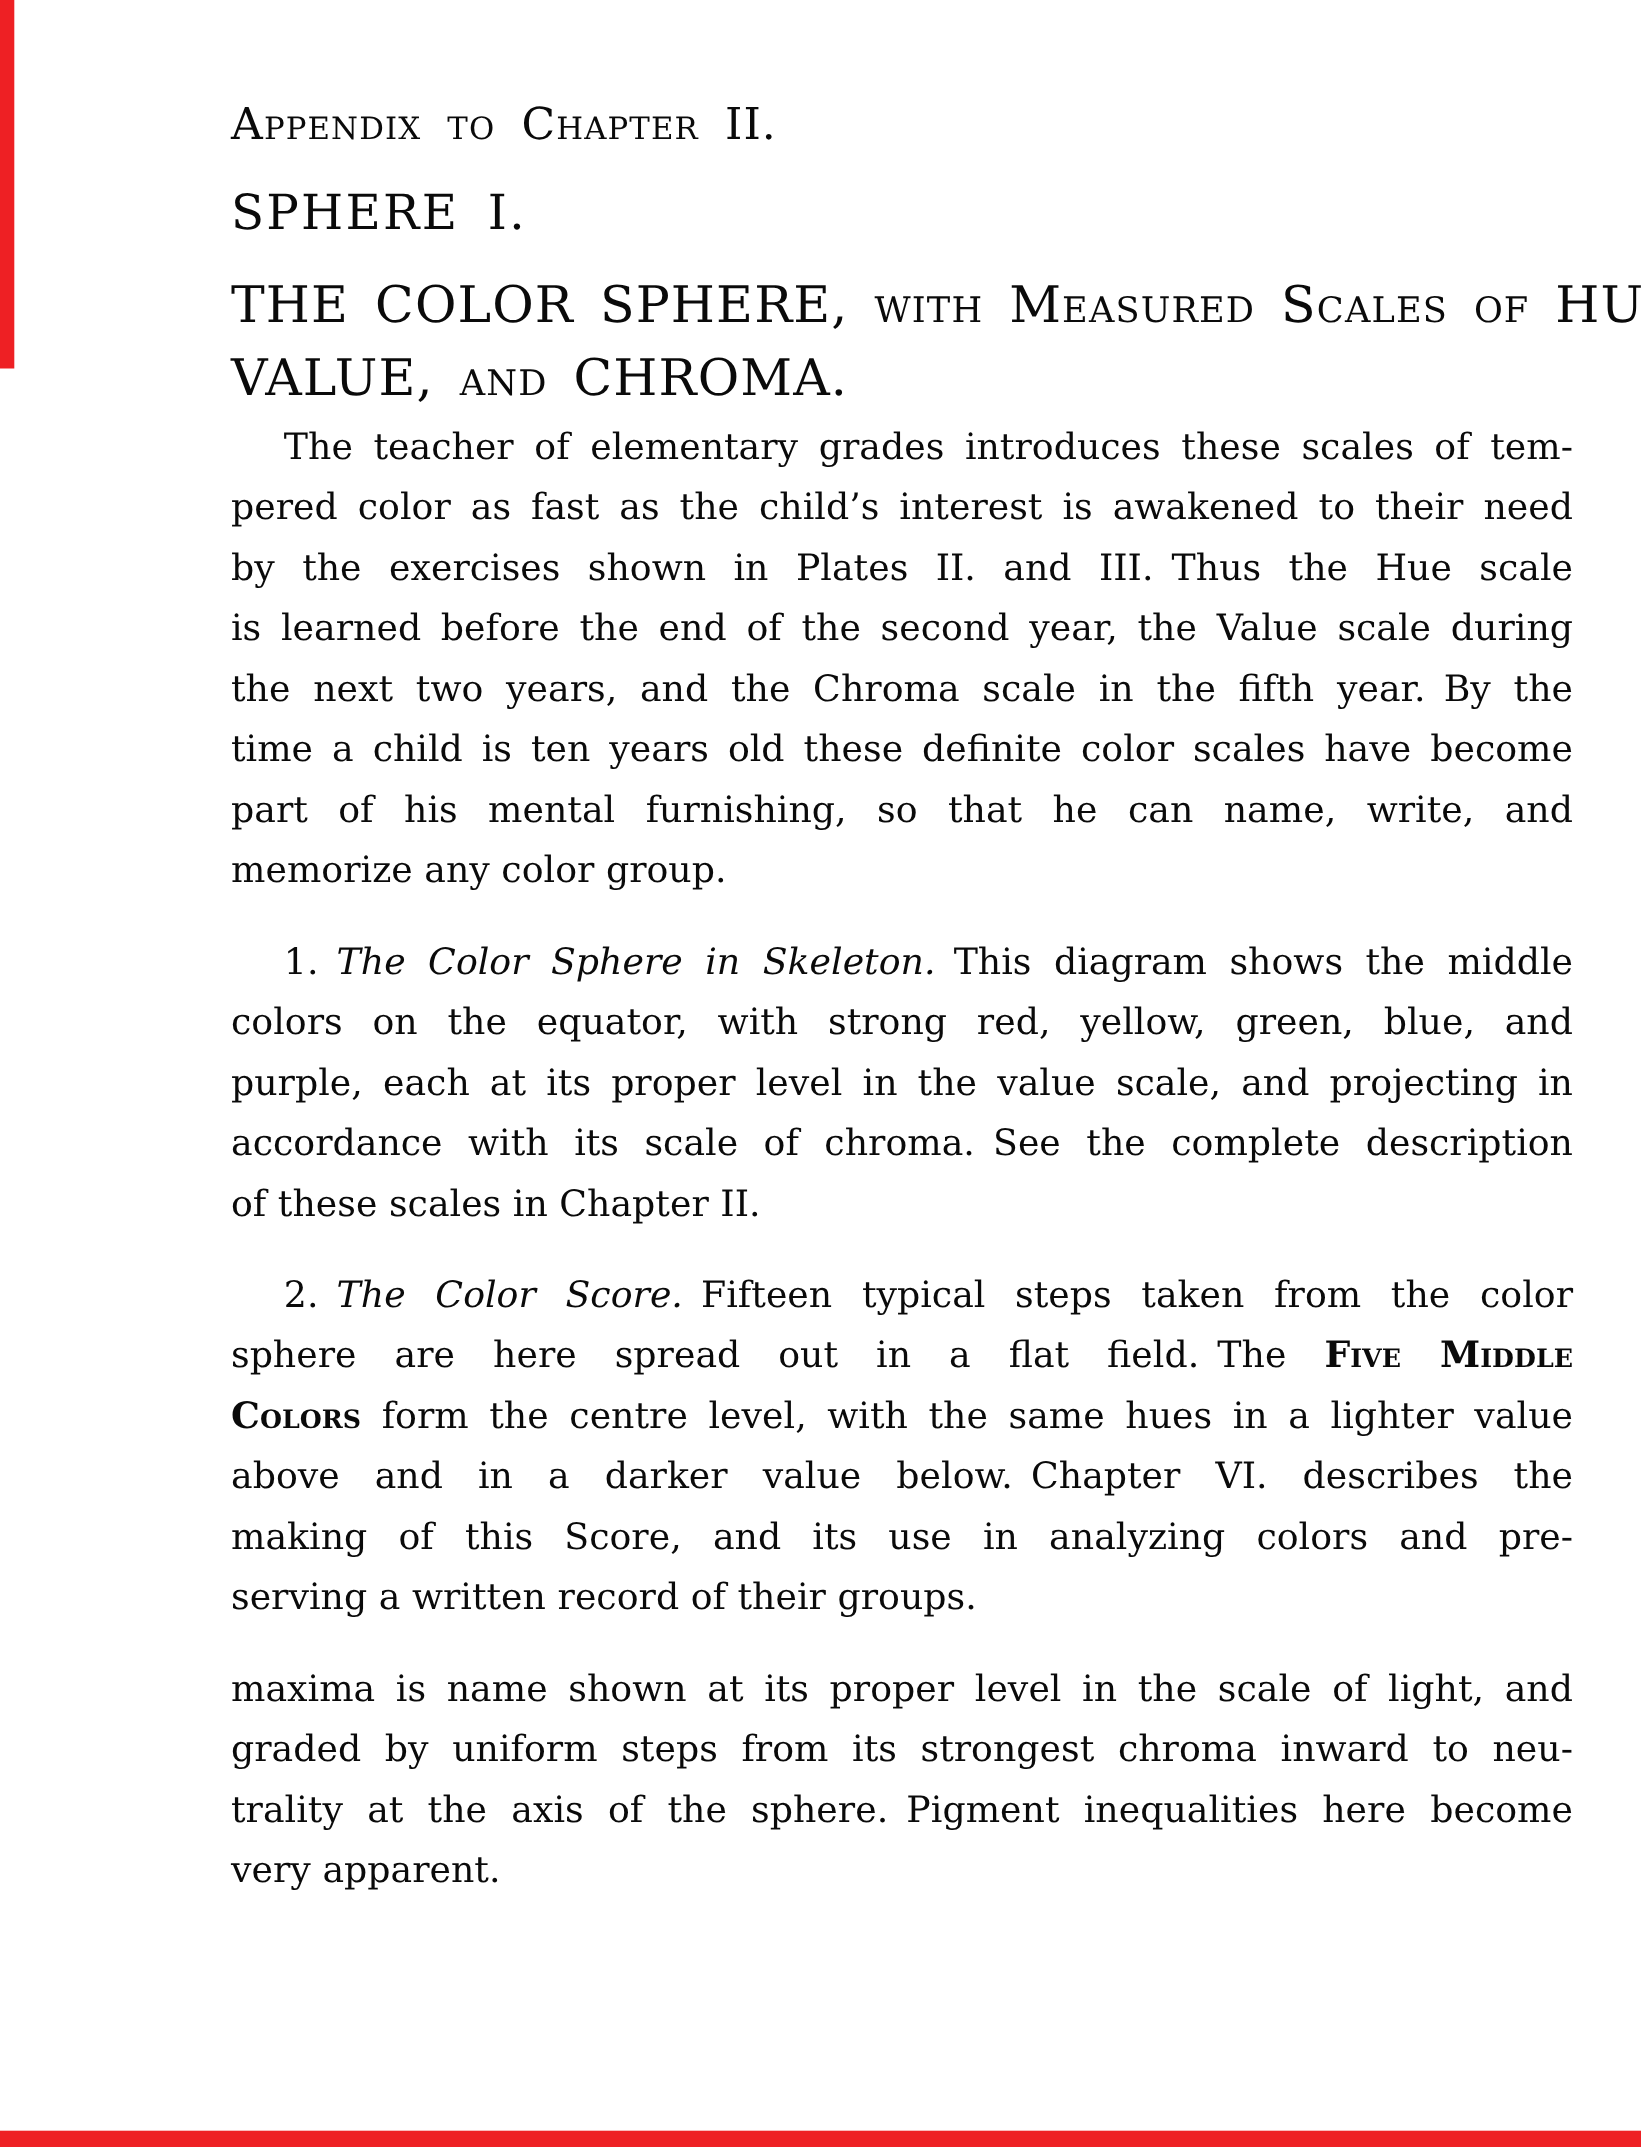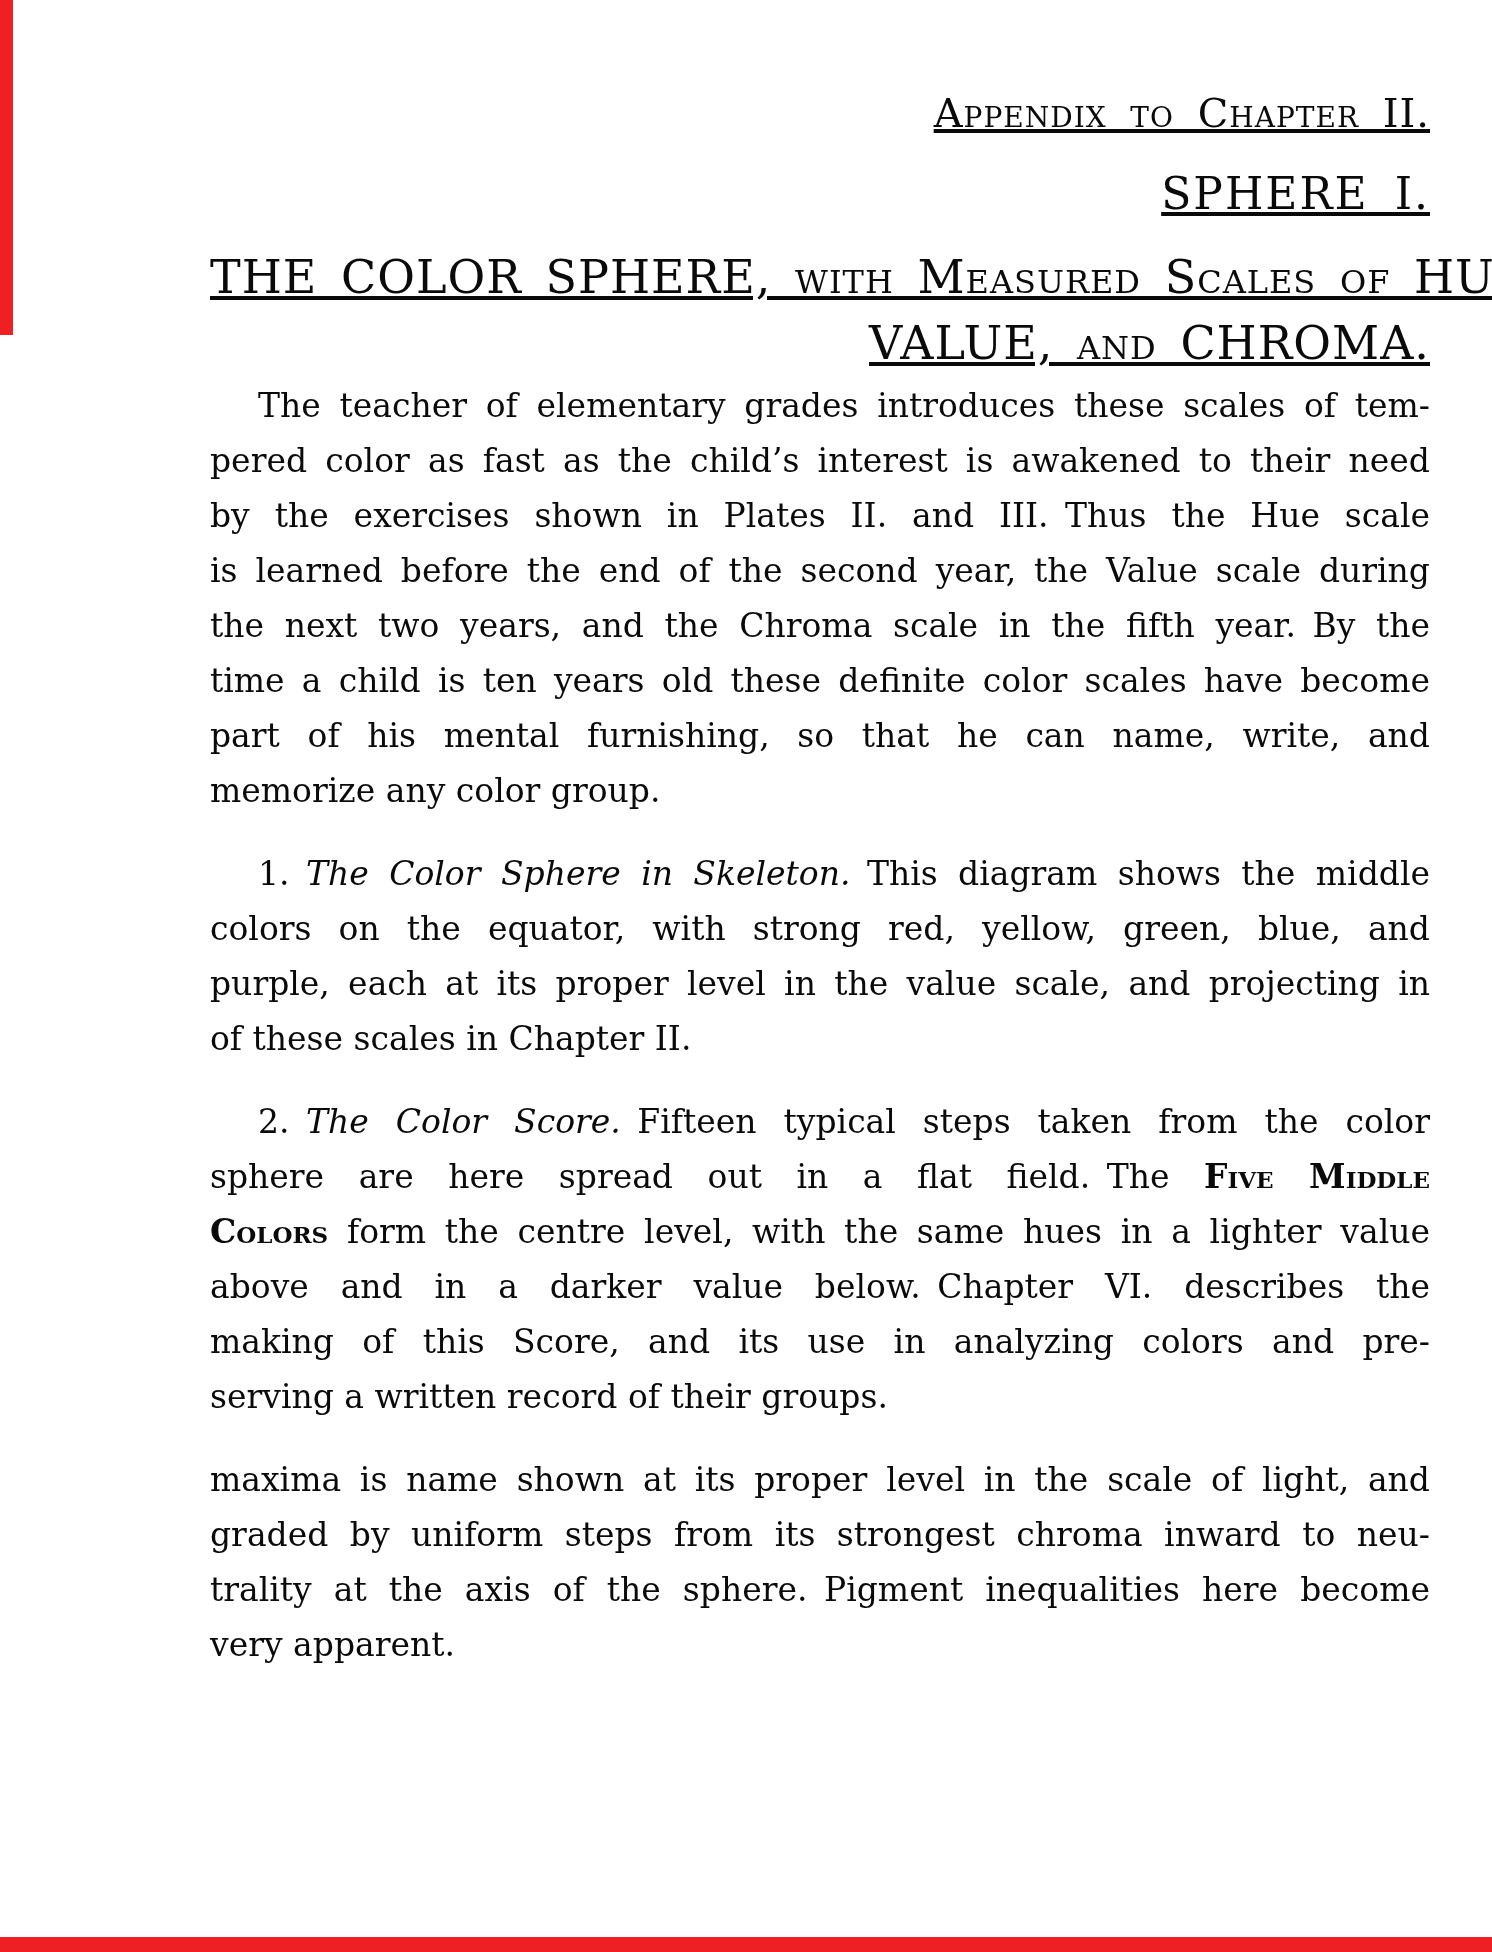--- a/index.html
+++ b/index.html
@@ -29,23 +29,22 @@
     left: 0;
     bottom: 0;
     width: 100%;
     height: 15px;
   }
   
   .heading {
     position: absolute;
     left: 210px;
     width: 1220px;
-    text-align: right;
+    text-align: left;
     white-space: nowrap;
-    text-decoration: underline;
   }
   #appendix-heading {
     top: 90px;
     font-size: 40px;
     font-variant: small-caps;
     word-spacing: 10px;
     letter-spacing: 1px;
   }
   #plate-heading {
     top: 168px;
@@ -113,20 +112,21 @@
         <div class="line"><span>is learned before the end of the second year, the Value scale during</span></div>
         <div class="line"><span>the next two years, and the Chroma scale in the fifth year. By the</span></div>
         <div class="line"><span>time a child is ten years old these definite color scales have become</span></div>
         <div class="line"><span>part of his mental furnishing, so that he can name, write, and</span></div>
         <div class="line last"><span>memorize any color group.</span></div>
       </div>
       <div class="para">
         <div class="line first"><span>1. </span><span class="seg-i">The Color Sphere in Skeleton.</span><span> This diagram shows the middle</span></div>
         <div class="line"><span>colors on the equator, with strong red, yellow, green, blue, and</span></div>
         <div class="line"><span>purple, each at its proper level in the value scale, and projecting in</span></div>
+        <div class="line"><span>accordance with its scale of chroma. See the complete description</span></div>
         <div class="line last"><span>of these scales in Chapter II.</span></div>
       </div>
       <div class="para">
         <div class="line first"><span>2. </span><span class="seg-i">The Color Score.</span><span> Fifteen typical steps taken from the color</span></div>
         <div class="line"><span>sphere are here spread out in a flat field. The </span><span class="seg-sc">Five Middle</span></div>
         <div class="line"><span class="seg-sc">Colors</span><span> form the centre level, with the same hues in a lighter value</span></div>
         <div class="line"><span>above and in a darker value below. Chapter VI. describes the</span></div>
         <div class="line"><span>making of this Score, and its use in analyzing colors and pre-</span></div>
         <div class="line last"><span>serving a written record of their groups.</span></div>
       </div>

